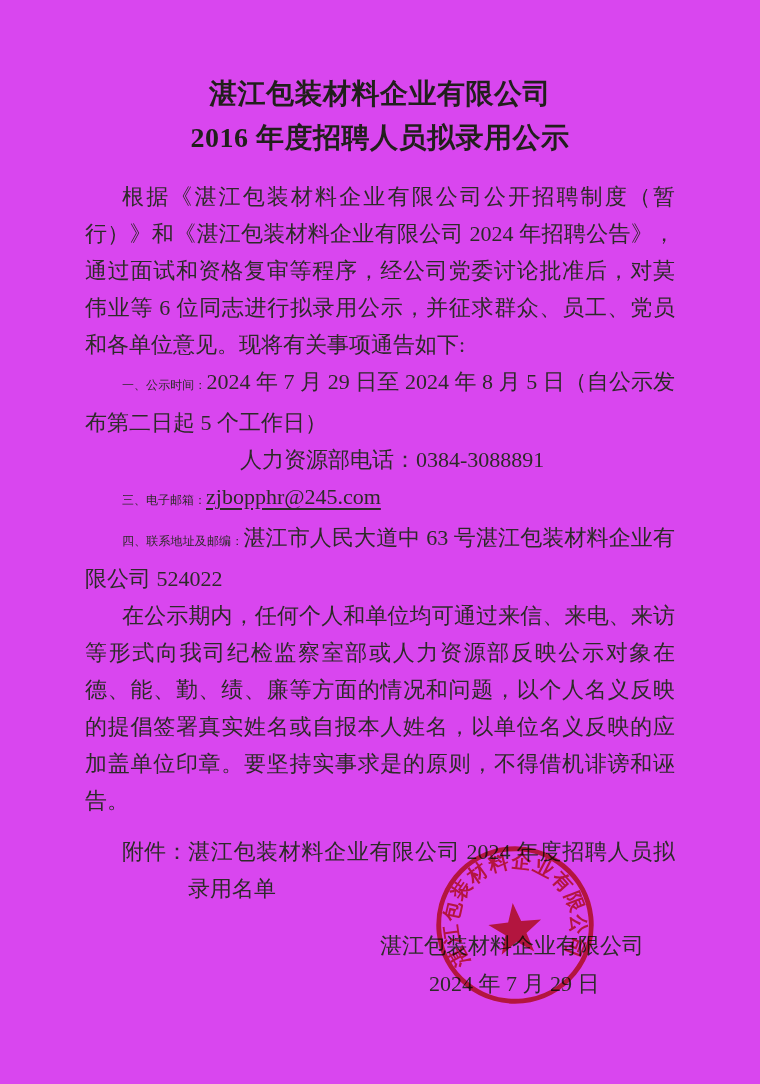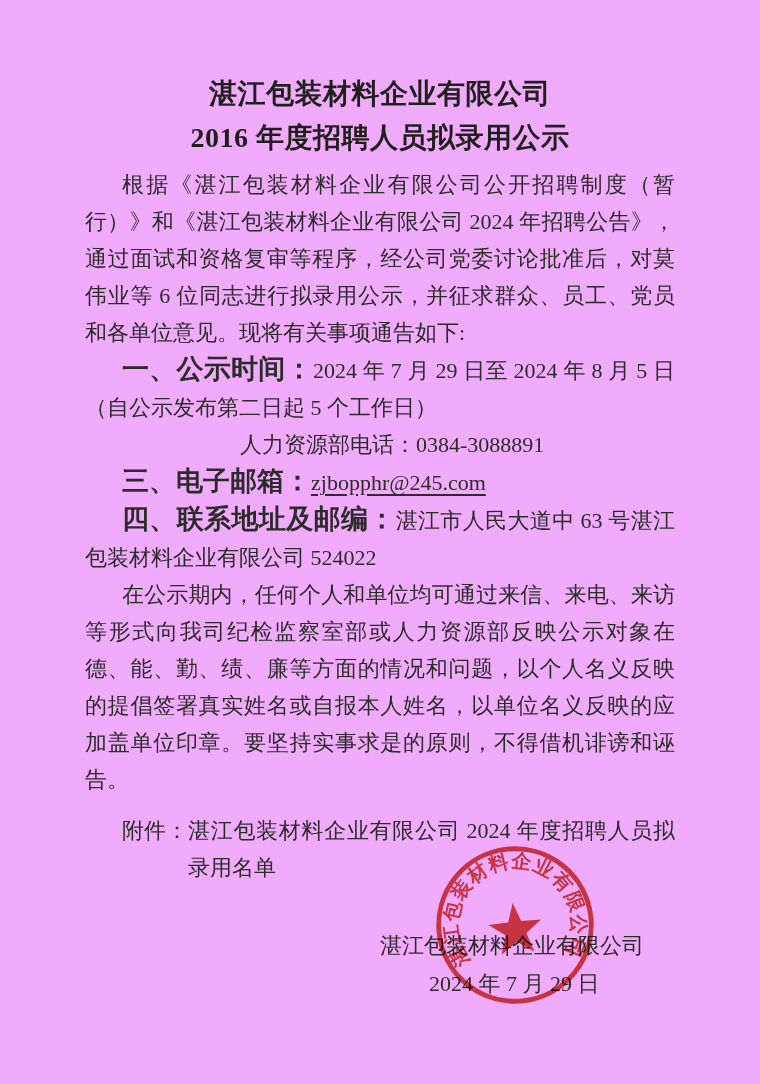--- a/index.html
+++ b/index.html
@@ -1,46 +1,46 @@
 <!DOCTYPE html>
 <html><head>
 <meta charset="utf-8">
 <style>
   html, body { margin: 0; padding: 0; }
   .page {
     position: relative;
     width: 760px;
     height: 1084px;
-    background: #f0abfc;
+    background: #d946ef;
     overflow: hidden;
     font-family: "Liberation Serif", "DejaVu Serif", serif;
     color: #2d2b28;
   }
   .title-block {
     margin: 0;
     padding-top: 72px;
     text-align: center;
     font-size: 28px;
     line-height: 44px;
     font-weight: bold;
     color: #211f1c;
     letter-spacing: 0.5px;
   }
   .content {
-    margin: 6px 85px 0 85px;
+    margin: 18px 85px 0 85px;
     font-size: 22px;
     line-height: 37px;
     text-align: justify;
   }
   .para { margin: 0; }
   .indent { text-indent: 37px; }
   .item-label {
-    font-weight: bold;
+    font-weight: normal;
     font-family: "Liberation Sans", "DejaVu Sans", sans-serif;
-    font-size: 27px;
+    font-size: 12px;
   }
   .hang2 {
     margin-left: 155px;
     text-align: left;
   }
   .email-link {
     text-decoration: underline;
     text-underline-offset: 4px;
     text-decoration-thickness: 1.5px;
     color: #2d2b28;

